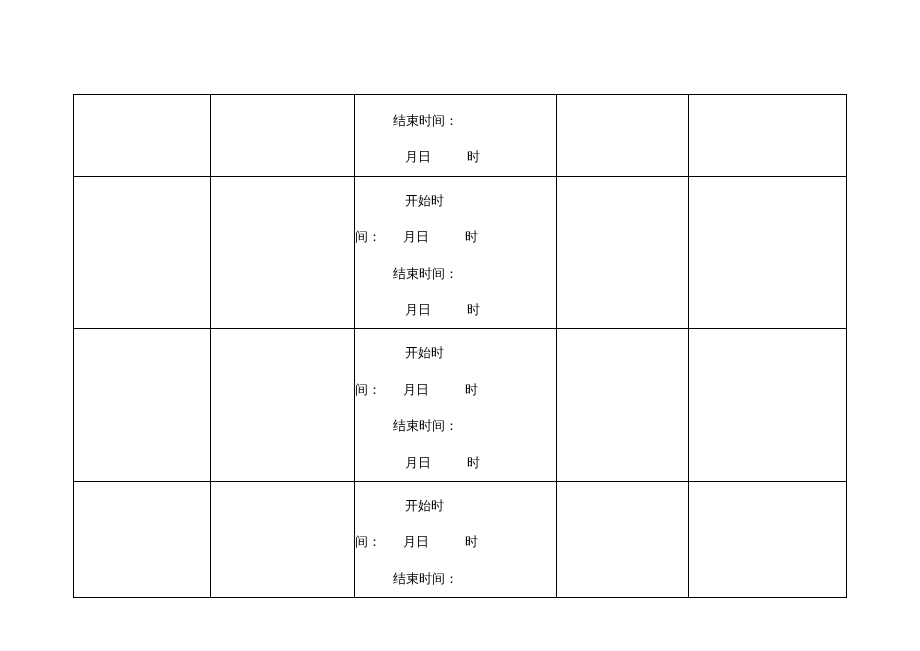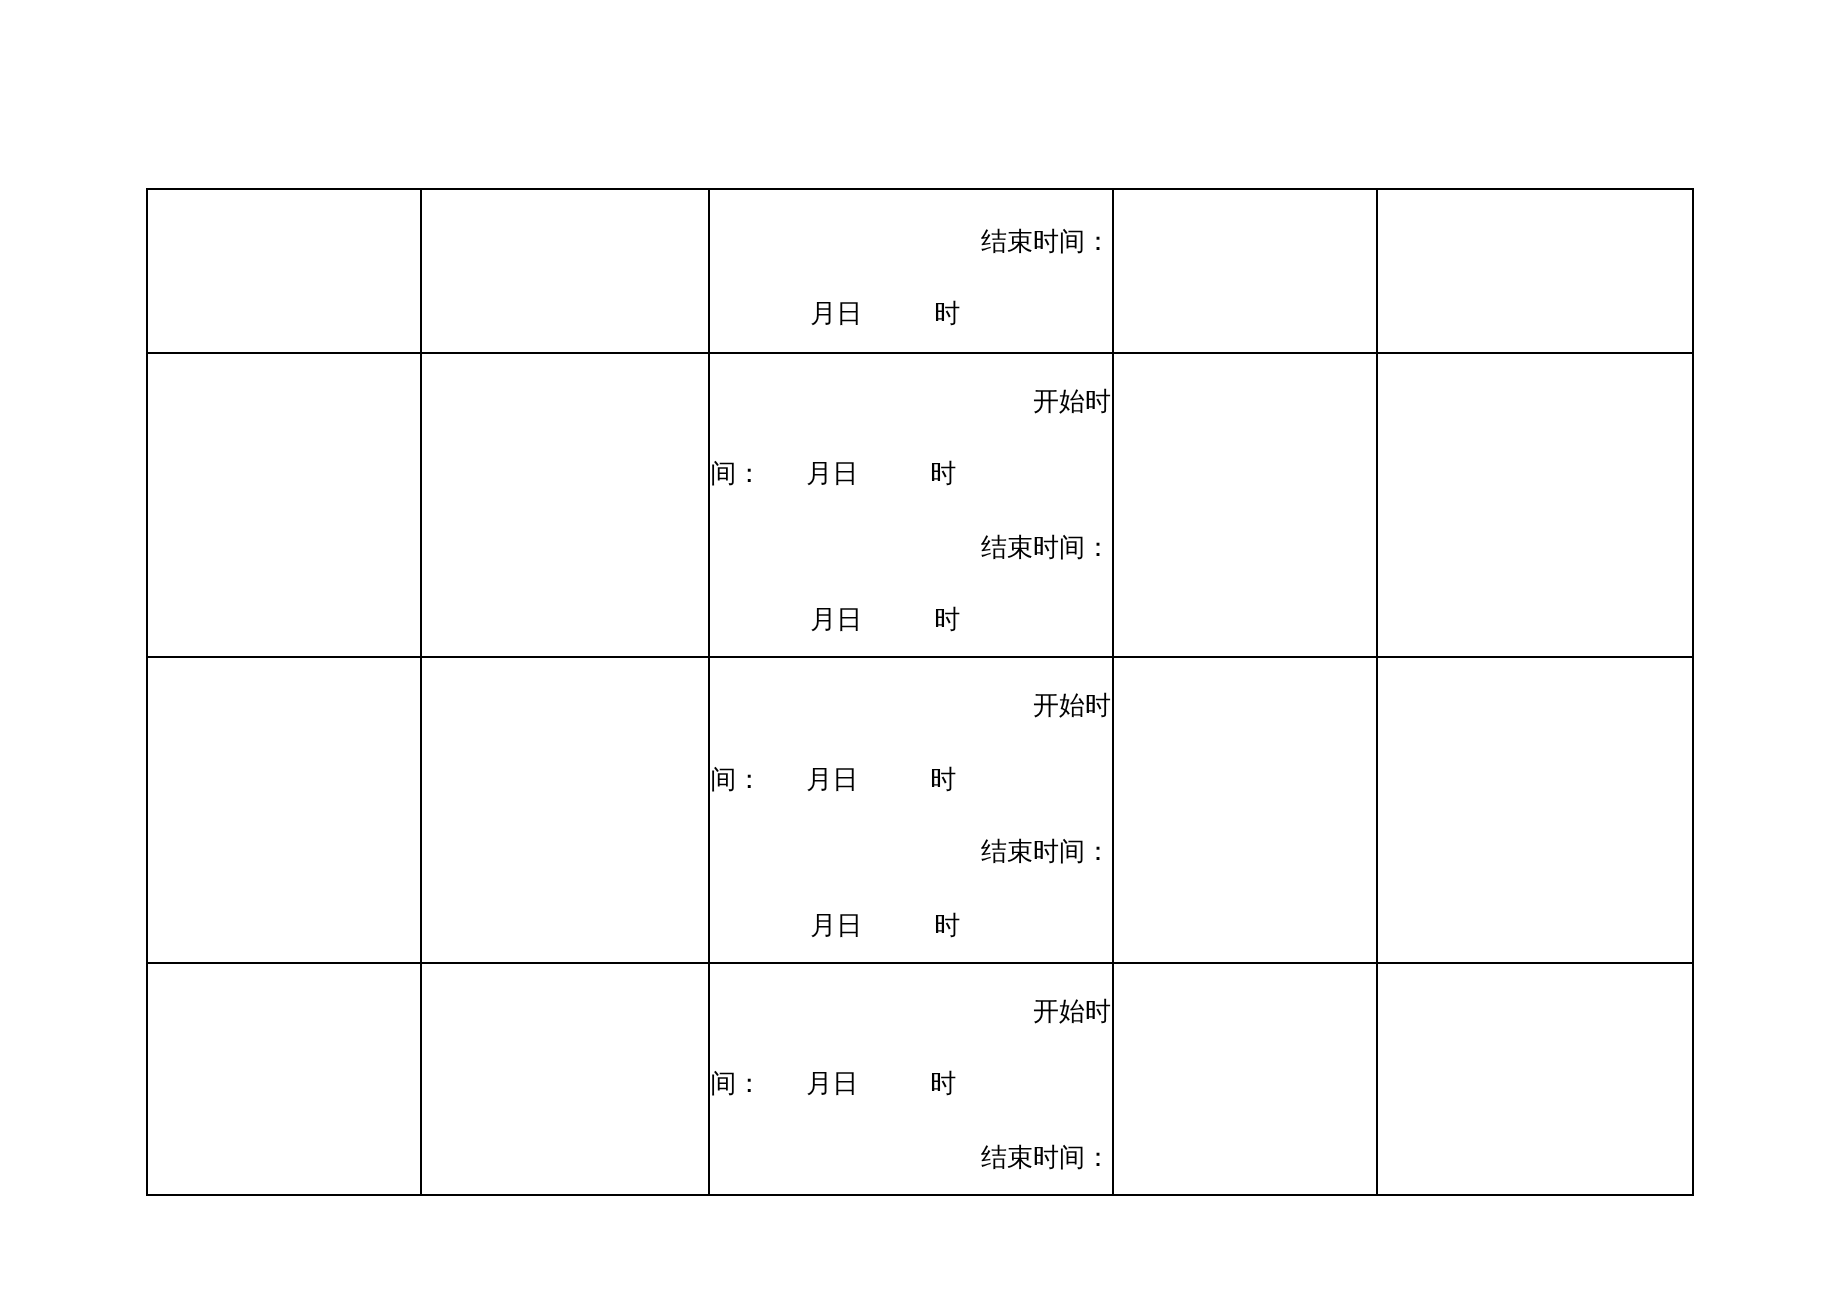--- a/index.html
+++ b/index.html
@@ -46,29 +46,28 @@
       padding-left: 18px;
       padding-top: 8px;
       line-height: 2.8;
     }
     .time-block-full {
       padding-left: 0;
       padding-top: 6px;
       line-height: 2.8;
     }
     .indent-start {
-      text-align: right;
+      text-align: left;
       padding-left: 50px;
     }
     .indent-mid {
       padding-left: 0;
     }
     .indent-end {
       padding-left: 20px;
-      text-align: right;
     }
     .indent-date {
       padding-left: 32px;
     }
     .sp {
       display: inline-block;
       width: 36px;
     }
     .sp-sm {
       display: inline-block;

